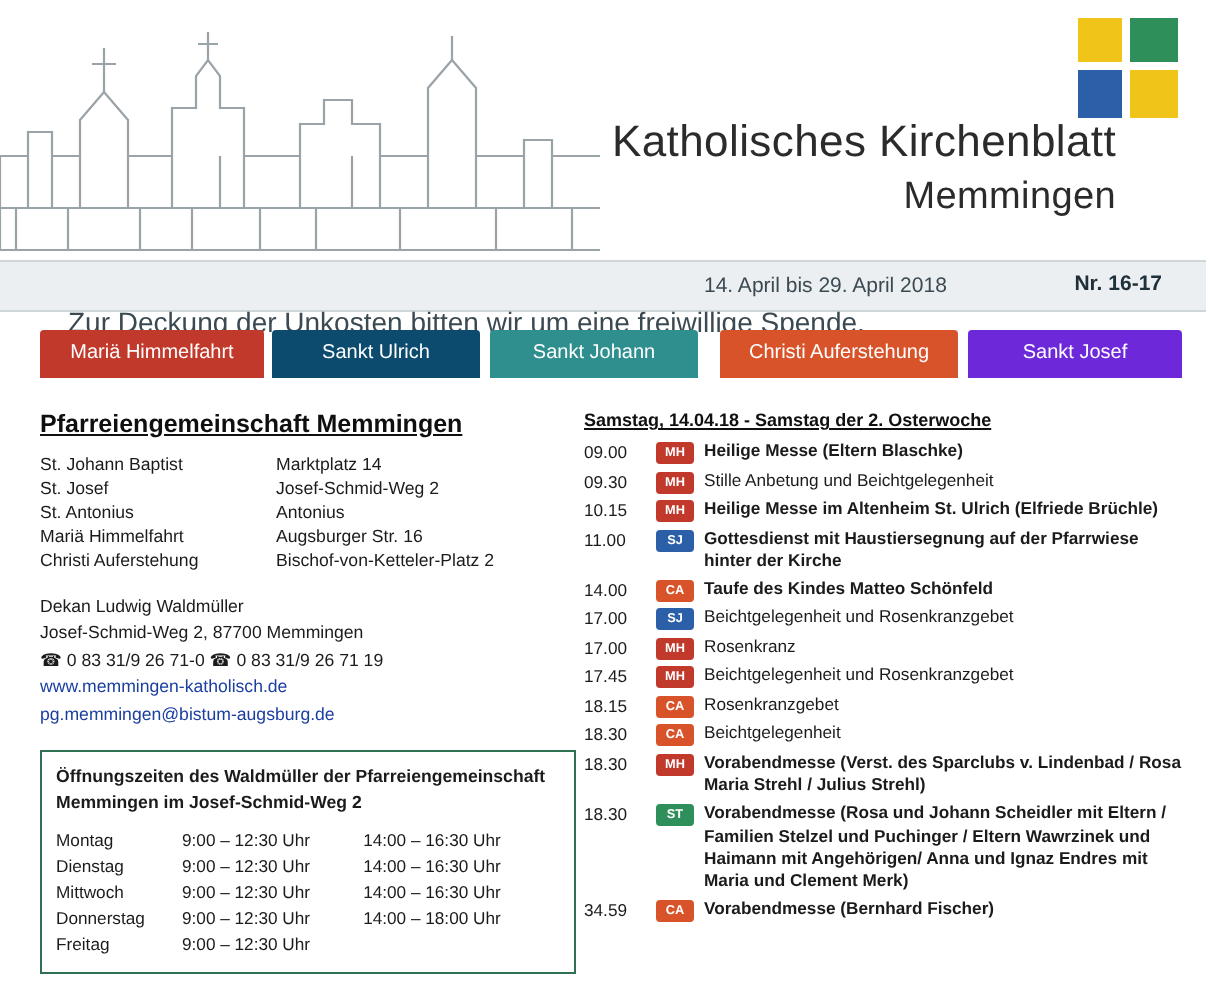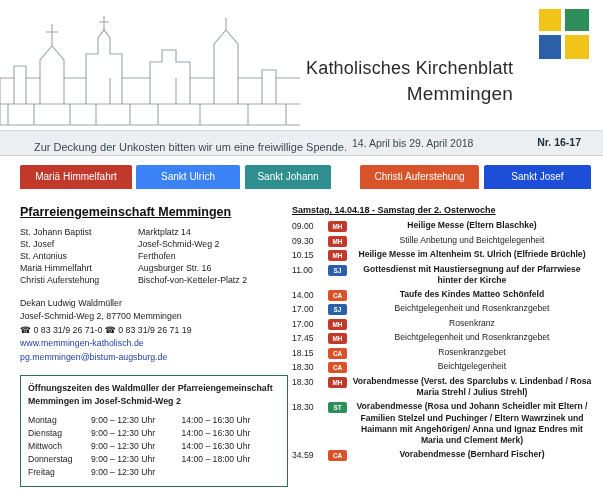--- a/index.html
+++ b/index.html
@@ -8,34 +8,34 @@
     background:#ffffff;
     font-family:"Liberation Sans", sans-serif;
     color:#1b1b1b;
   }
   .page{position:relative;width:603px;height:491px;}
 
   
   .header{position:relative;height:130px;background:#ffffff;overflow:hidden;}
   .skyline{position:absolute;left:0;top:0;width:300px;height:130px;}
   .masthead{position:absolute;left:306px;top:58px;}
-  .masthead .l1{font-size:18px;color:#2b2b2b;letter-spacing:.2px;}
+  .masthead .l1{font-size:22px;color:#2b2b2b;letter-spacing:.2px;}
   .masthead .l2{font-size:19px;color:#2b2b2b;letter-spacing:.2px;margin-top:4px;text-align:right;}
   .logo{position:absolute;right:14px;top:9px;width:50px;height:50px;}
   .logo .sq{position:absolute;background:#f0c419;}
   .logo .g{background:#2f8f5b;}
   .logo .b{background:#2b5fa8;}
 
   
   .stripe{
     position:absolute;left:0;top:130px;width:603px;height:26px;
     background:#eceff1;border-top:1px solid #cfd6da;border-bottom:1px solid #cfd6da;
     box-sizing:border-box;
   }
-  .stripe .txt{position:absolute;left:34px;top:10px;font-size:11px;color:#3b4a52;}
+  .stripe .txt{position:absolute;left:34px;top:22px;font-size:14px;color:#3b4a52;}
   .stripe .dates{position:absolute;left:352px;top:6px;font-size:10.5px;color:#3b4a52;}
   .stripe .nr{position:absolute;right:22px;top:5px;font-size:10.5px;font-weight:bold;color:#20303a;}
 
   
   .tabs{position:absolute;left:0;top:165px;width:603px;height:24px;}
   .tab{
     position:absolute;top:0;height:24px;line-height:24px;text-align:center;
     color:#fff;font-size:10px;border-radius:2px 2px 0 0;
     overflow:hidden;white-space:nowrap;
   }
@@ -72,21 +72,21 @@
     font-size:9px;font-weight:bold;text-decoration:underline;color:#101010;
     margin-bottom:5px;
   }
   .ev{display:flex;align-items:flex-start;margin-bottom:2.5px;}
   .ev .time{width:30px;font-size:8.6px;text-align:left;padding-top:1px;}
   .ev .badge{
     width:19px;height:11px;margin:1px 5px 0 6px;border-radius:2px;
     color:#fff;font-size:6.4px;font-weight:bold;text-align:center;line-height:11px;
     flex:0 0 19px;
   }
-  .ev .desc{font-size:8.6px;line-height:11.4px;flex:1;text-align:center;}
+  .ev .desc{font-size:8.6px;line-height:11.4px;flex:1;}
   .ev .desc b{font-weight:bold;}
 </style>
 </head>
 <body>
 
 <div class="page">
 
   <div class="header">
     <svg class="skyline" viewBox="0 0 300 130">
       <g fill="none" stroke="#9aa3a8" stroke-width="1.1">
@@ -115,42 +115,42 @@
   </div>
 
   <div class="stripe">
     <div class="txt">Zur Deckung der Unkosten bitten wir um eine freiwillige Spende.</div>
     <div class="dates">14. April bis 29. April 2018</div>
     <div class="nr">Nr. 16-17</div>
   </div>
 
   <div class="tabs">
     <div class="tab" style="left:20px;width:112px;background:#c0392b;">Mariä Himmelfahrt</div>
-    <div class="tab" style="left:136px;width:104px;background:#3b82f6;">Sankt Ulrich</div>
-    <div class="tab" style="left:245px;width:86px;background:#2f8f8f;">Sankt Johann</div>
+    <div class="tab" style="left:136px;width:104px;background:#0c4a6e;">Sankt Ulrich</div>
+    <div class="tab" style="left:245px;width:104px;background:#2f8f8f;">Sankt Johann</div>
     <div class="tab" style="left:360px;width:119px;background:#d8532a;">Christi Auferstehung</div>
-    <div class="tab" style="left:484px;width:107px;background:#1d4ed8;">Sankt Josef</div>
+    <div class="tab" style="left:484px;width:107px;background:#6d28d9;">Sankt Josef</div>
   </div>
 
   <div class="colL">
     <h2 class="sect">Pfarreiengemeinschaft Memmingen</h2>
 
     <table class="addr">
       <tbody>
           <tr>
         <td class="k">St. Johann Baptist</td>
         <td>Marktplatz 14</td>
       </tr>
       <tr>
         <td class="k">St. Josef</td>
         <td>Josef-Schmid-Weg 2</td>
       </tr>
       <tr>
         <td class="k">St. Antonius</td>
-        <td>Ferthofen</td>
+        <td>Antonius</td>
       </tr>
       <tr>
         <td class="k">Mariä Himmelfahrt</td>
         <td>Augsburger Str. 16</td>
       </tr>
       <tr>
         <td class="k">Christi Auferstehung</td>
         <td>Bischof-von-Ketteler-Platz 2</td>
       </tr>
     </tbody>

